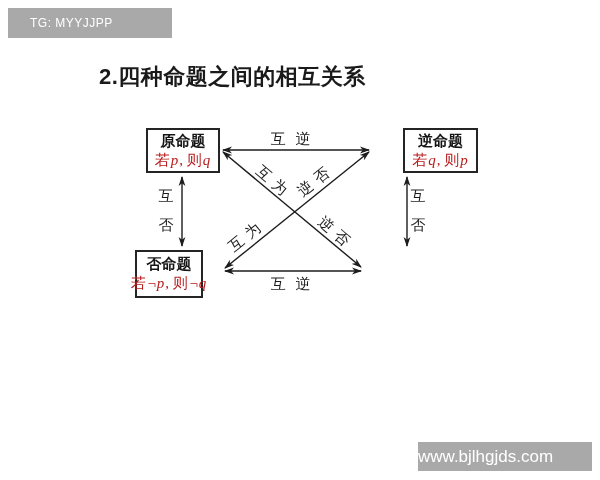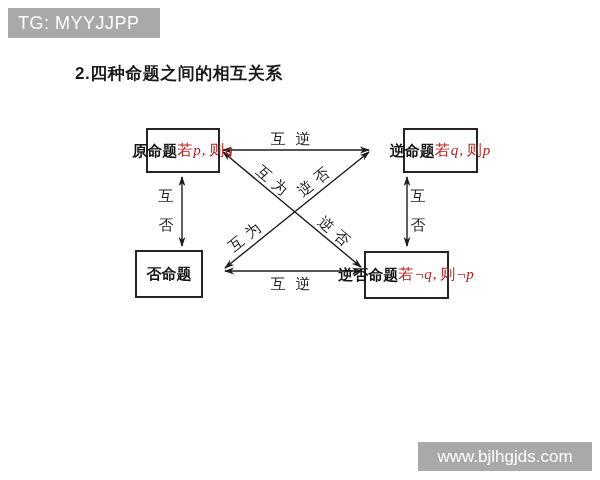--- a/index.html
+++ b/index.html
@@ -16,34 +16,34 @@
     position: absolute;
     background: #a9a9a9;
     color: #ffffff;
     font-family: "Liberation Sans", sans-serif;
     display: flex;
     align-items: center;
   }
   .watermark-tl {
     left: 8px; top: 8px;
     width: 142px; height: 30px;
-    font-size: 18px;
-    padding-left: 10px;
+    font-size: 12px;
+    padding-left: 22px;
     letter-spacing: 0.5px;
   }
   .watermark-br {
     left: 418px; top: 442px;
     width: 174px; height: 29px;
     font-size: 17px;
-    justify-content: center;
+    justify-content: flex-start;
   }
   .page-title {
     position: absolute;
-    left: 75px; top: 62px;
-    font-size: 17px;
+    left: 99px; top: 62px;
+    font-size: 22px;
     font-weight: 600;
     letter-spacing: 0.5px;
     color: #1a1a1a;
   }
   .diagram-svg {
     position: absolute;
     left: 0; top: 0;
     width: 600px; height: 480px;
     z-index: 1;
   }
@@ -54,20 +54,21 @@
   }
   .lbl-h { letter-spacing: 3px; }
   .lbl-diag { letter-spacing: 6px; }
   .pbox {
     position: absolute;
     z-index: 2;
     box-sizing: border-box;
     border: 2px solid #242424;
     background: #ffffff;
     display: flex;
+    flex-direction: column;
     align-items: center;
     justify-content: center;
     line-height: 1.32;
   }
   .box-1 { left: 146px; top: 128px; width: 74px; height: 45px; }
   .box-2 { left: 371px; top: 128px; width: 75px; height: 45px; margin-left: 32px; }
   .box-3 { left: 135px; top: 250px; width: 68px; height: 48px; }
   .box-4 { left: 364px; top: 251px; width: 85px; height: 48px; }
   .box-title {
     font-size: 15px;
@@ -132,24 +133,21 @@
     <div class="box-line2"><span>若</span><span class="var">p</span><span>, 则</span><span class="var">q</span></div>
   </div>
 
   <div class="pbox box-2">
     <div class="box-title">逆命题</div>
     <div class="box-line2"><span>若</span><span class="var">q</span><span>, 则</span><span class="var">p</span></div>
   </div>
 
   <div class="pbox box-3">
     <div class="box-title">否命题</div>
+    <div class="box-line2"><span>若</span><span class="var">¬p</span><span>, 则</span><span class="var">¬q</span></div>
   </div>
 
-  <div class="pbox box-4">
-    <div class="box-title">逆否命题</div>
-    <div class="box-line2"><span>若</span><span class="var">¬q</span><span>, 则</span><span class="var">¬p</span></div>
-  </div>
 
   <div class="watermark watermark-br">
     <span>www.bjlhgjds.com</span>
   </div>
 
 </div>
 
 </body></html>

